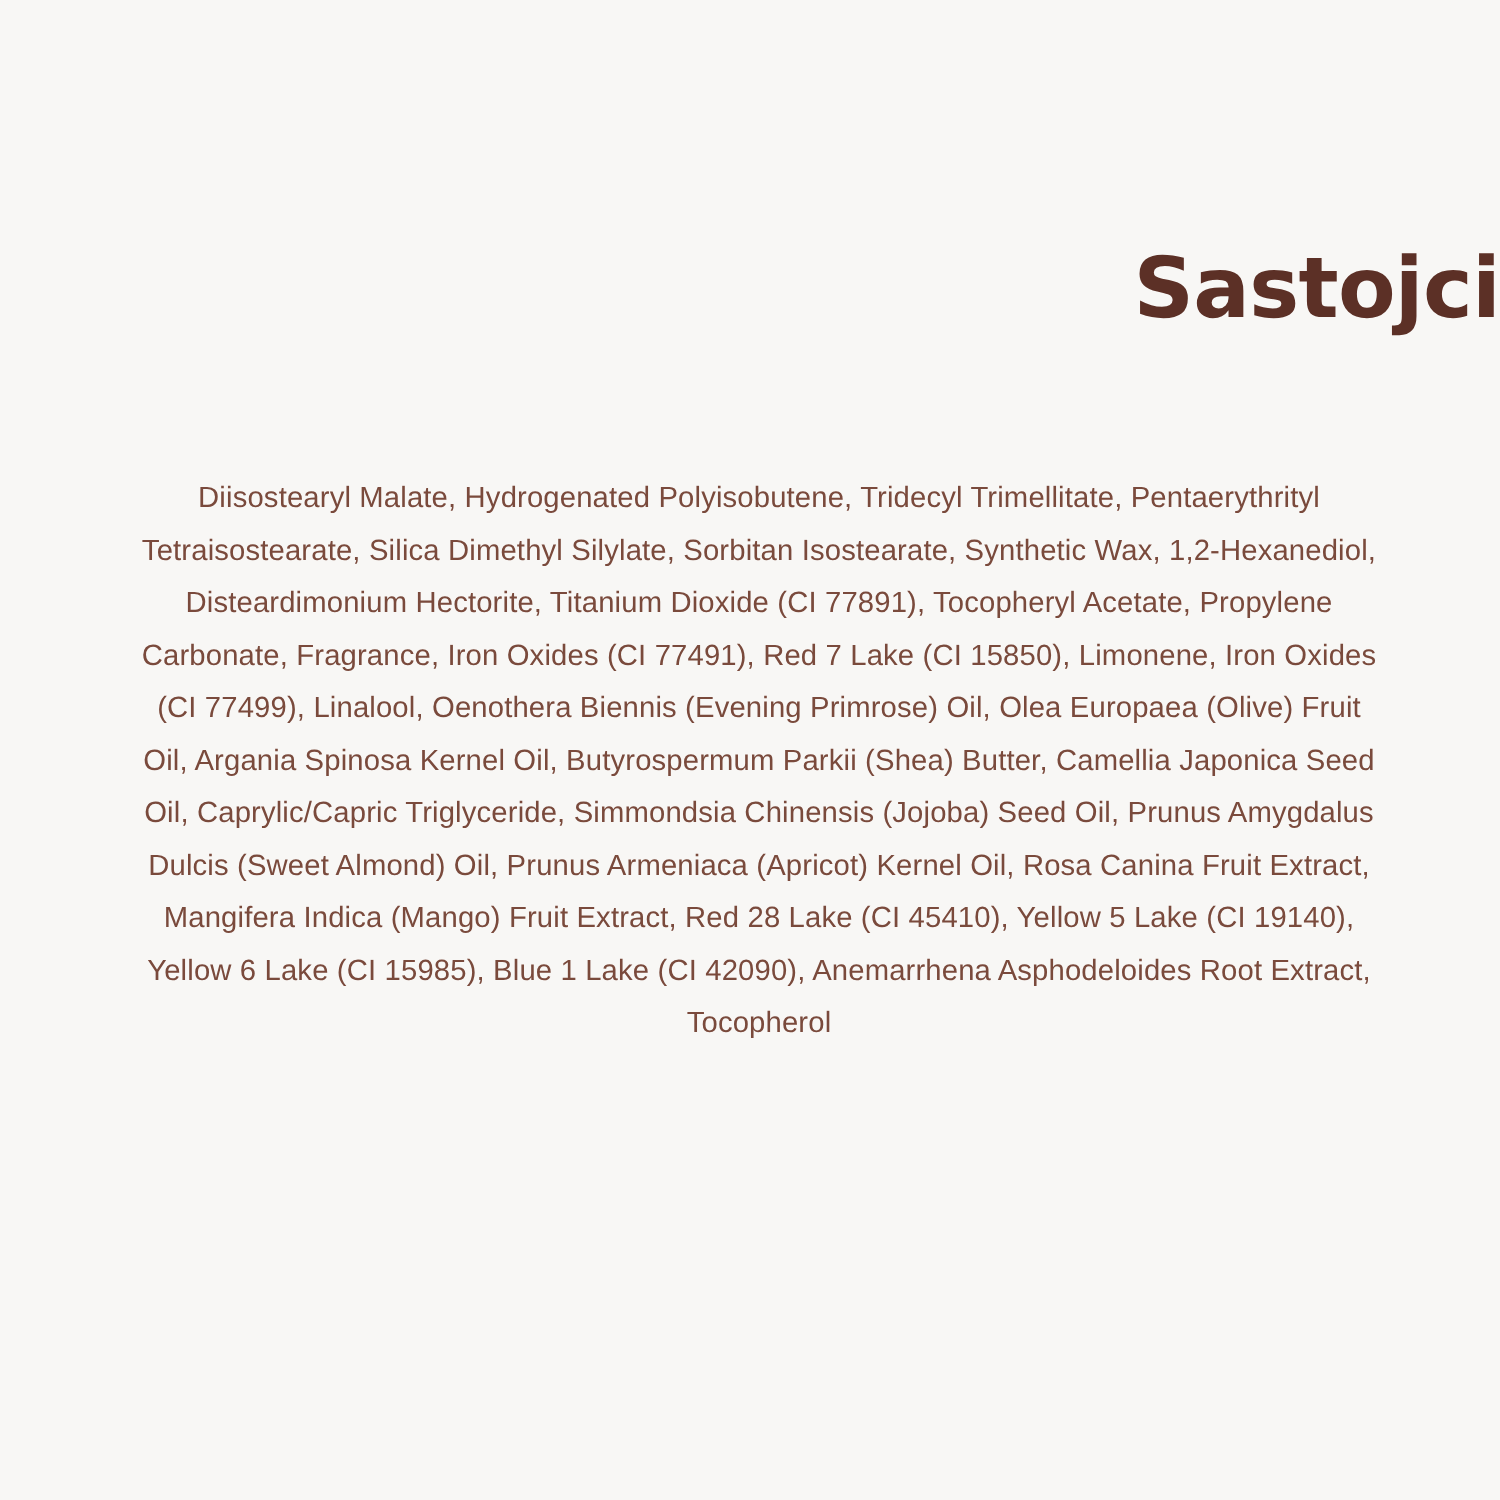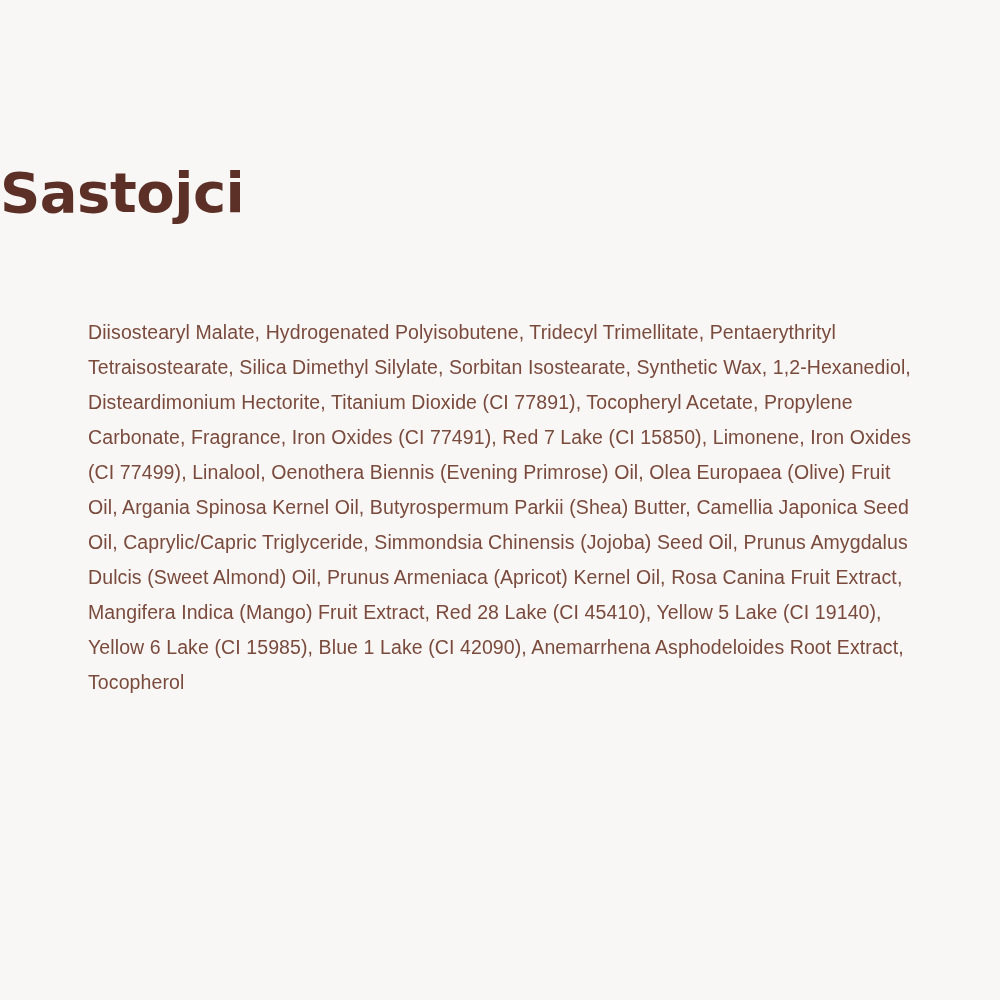--- a/index.html
+++ b/index.html
@@ -17,36 +17,36 @@
     position: relative;
     width: 1000px;
     height: 1000px;
     box-sizing: border-box;
   }
   .title {
     position: absolute;
     top: 122px;
     left: 0;
     width: 1000px;
-    text-align: left;
+    text-align: right;
     font-size: 56px;
     font-weight: bold;
     letter-spacing: -0.5px;
     color: #5c3026;
     font-family: "DejaVu Sans", sans-serif;
   }
   .ingredients {
     position: absolute;
     top: 295px;
     left: 88px;
     width: 836px;
     font-size: 19.5px;
     line-height: 35px;
     color: #7a4a3c;
-    text-align: left;
+    text-align: center;
     letter-spacing: 0.1px;
     font-family: "Liberation Sans", sans-serif;
   }
 </style>
 </head>
 <body>
 
 <div class="page">
   <h1 class="title">Sastojci</h1>
   <p class="ingredients">Diisostearyl Malate, Hydrogenated Polyisobutene, Tridecyl Trimellitate, Pentaerythrityl Tetraisostearate, Silica Dimethyl Silylate, Sorbitan Isostearate, Synthetic Wax, 1,2-Hexanediol, Disteardimonium Hectorite, Titanium Dioxide (CI 77891), Tocopheryl Acetate, Propylene Carbonate, Fragrance, Iron Oxides (CI 77491), Red 7 Lake (CI 15850), Limonene, Iron Oxides (CI 77499), Linalool, Oenothera Biennis (Evening Primrose) Oil, Olea Europaea (Olive) Fruit Oil, Argania Spinosa Kernel Oil, Butyrospermum Parkii (Shea) Butter, Camellia Japonica Seed Oil, Caprylic/Capric Triglyceride, Simmondsia Chinensis (Jojoba) Seed Oil, Prunus Amygdalus Dulcis (Sweet Almond) Oil, Prunus Armeniaca (Apricot) Kernel Oil, Rosa Canina Fruit Extract, Mangifera Indica (Mango) Fruit Extract, Red 28 Lake (CI 45410), Yellow 5 Lake (CI 19140), Yellow 6 Lake (CI 15985), Blue 1 Lake (CI 42090), Anemarrhena Asphodeloides Root Extract, Tocopherol</p>

